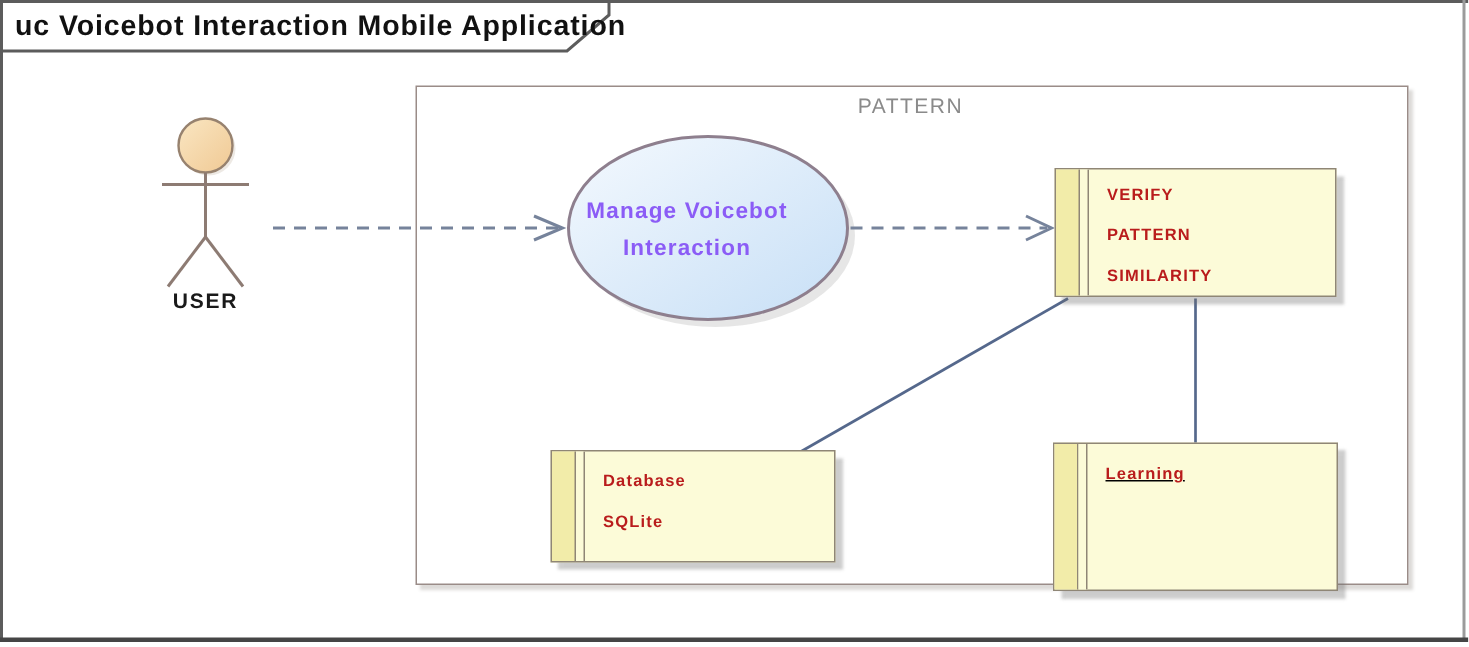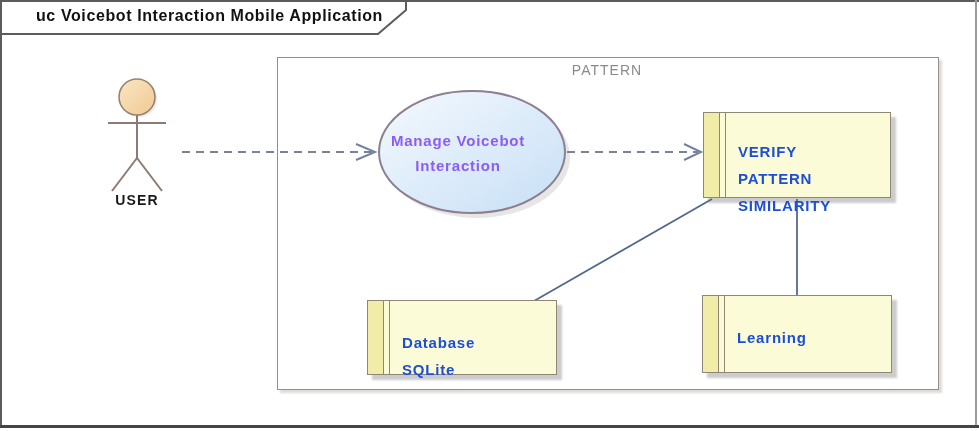--- a/index.html
+++ b/index.html
@@ -12,21 +12,21 @@
   .edge-top{left:0;top:0;width:979px;height:2px;background:#5c5c5c;}
   .edge-left{left:0;top:0;width:2px;height:428px;background:#5c5c5c;}
   .edge-right{left:975px;top:0;width:2px;height:427px;background:#9b9b9b;}
   .edge-bottom{left:0;top:425px;width:979px;height:3px;background:#454545;}
 
   #svg-layer{position:absolute;left:0;top:0;z-index:2;}
 
   
   .frame-title{
     position:absolute;left:10px;top:7px;z-index:3;
-    font-size:16px;font-weight:bold;color:#111;letter-spacing:.6px;white-space:nowrap;margin-left:26px;
+    font-size:19px;font-weight:bold;color:#111;letter-spacing:.6px;white-space:nowrap;
   }
 
   
   .boundary{
     position:absolute;left:277px;top:57px;width:660px;height:331px;z-index:1;
     border:1.5px solid #9a8c88;background:#ffffff;
     box-shadow:3px 3px 2px rgba(120,110,105,.25);
   }
   .boundary-label{
     position:absolute;left:277px;top:62px;width:660px;z-index:3;
@@ -35,26 +35,26 @@
 
   
   .node{
     position:absolute;z-index:3;display:flex;box-sizing:border-box;
     background:#fcfbd8;border:1.5px solid #8f8676;
     box-shadow:5px 5px 2px rgba(110,110,110,.35);
   }
   .node-strip{width:15px;background:#f2eca9;border-right:1.5px solid #8f8676;}
   .node-strip-gap{width:5px;background:#fcfbd8;border-right:1.5px solid #8f8676;}
   .node-text{
-    flex:1;padding:4px 0 0 12px;font-size:15px;font-weight:bold;color:#1d4ed8;
-    line-height:27px;letter-spacing:.8px;margin-top:21px;
+    flex:1;padding:4px 0 0 12px;font-size:11px;font-weight:bold;color:#b91c1c;
+    line-height:27px;letter-spacing:.8px;
   }
   #node-verify{left:703px;top:112px;width:188px;height:86px;}
   #node-sqlite{left:367px;top:300px;width:190px;height:75px;}
-  #node-learning{left:702px;top:295px;width:190px;height:78px;}
+  #node-learning{left:702px;top:295px;width:190px;height:99px;text-decoration:underline;}
   #node-sqlite .node-text,#node-learning .node-text{padding-top:7px;}
 
   
   .usecase-label{
     position:absolute;left:379px;top:128px;width:158px;z-index:3;text-align:center;
     font-size:15px;font-weight:bold;color:#8b5cf6;line-height:25px;letter-spacing:.8px;
   }
   
   .actor-label{
     position:absolute;left:97px;top:192px;width:80px;z-index:3;text-align:center;

